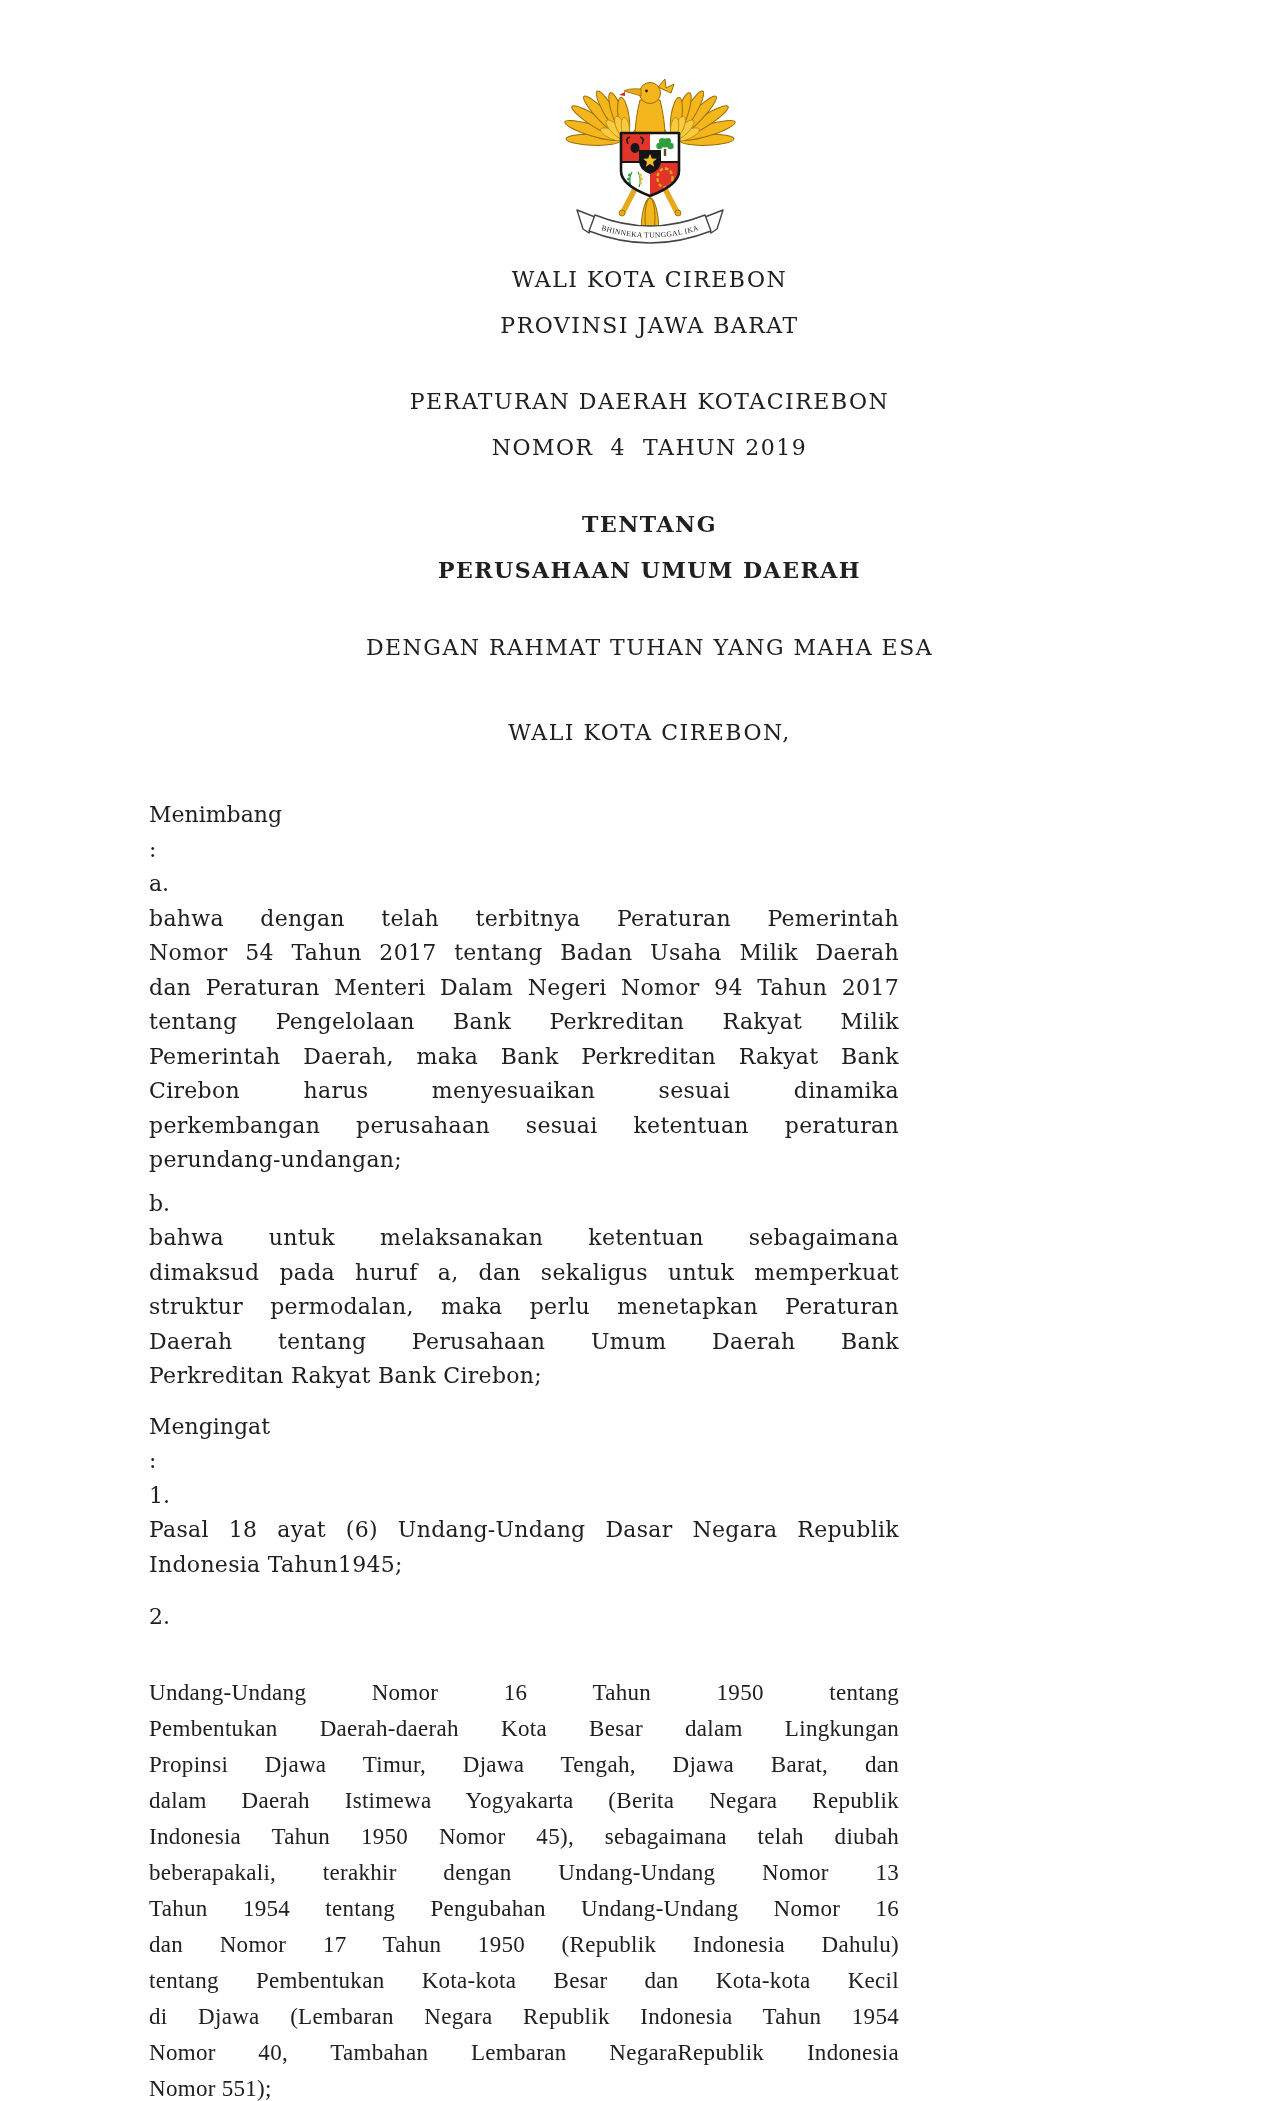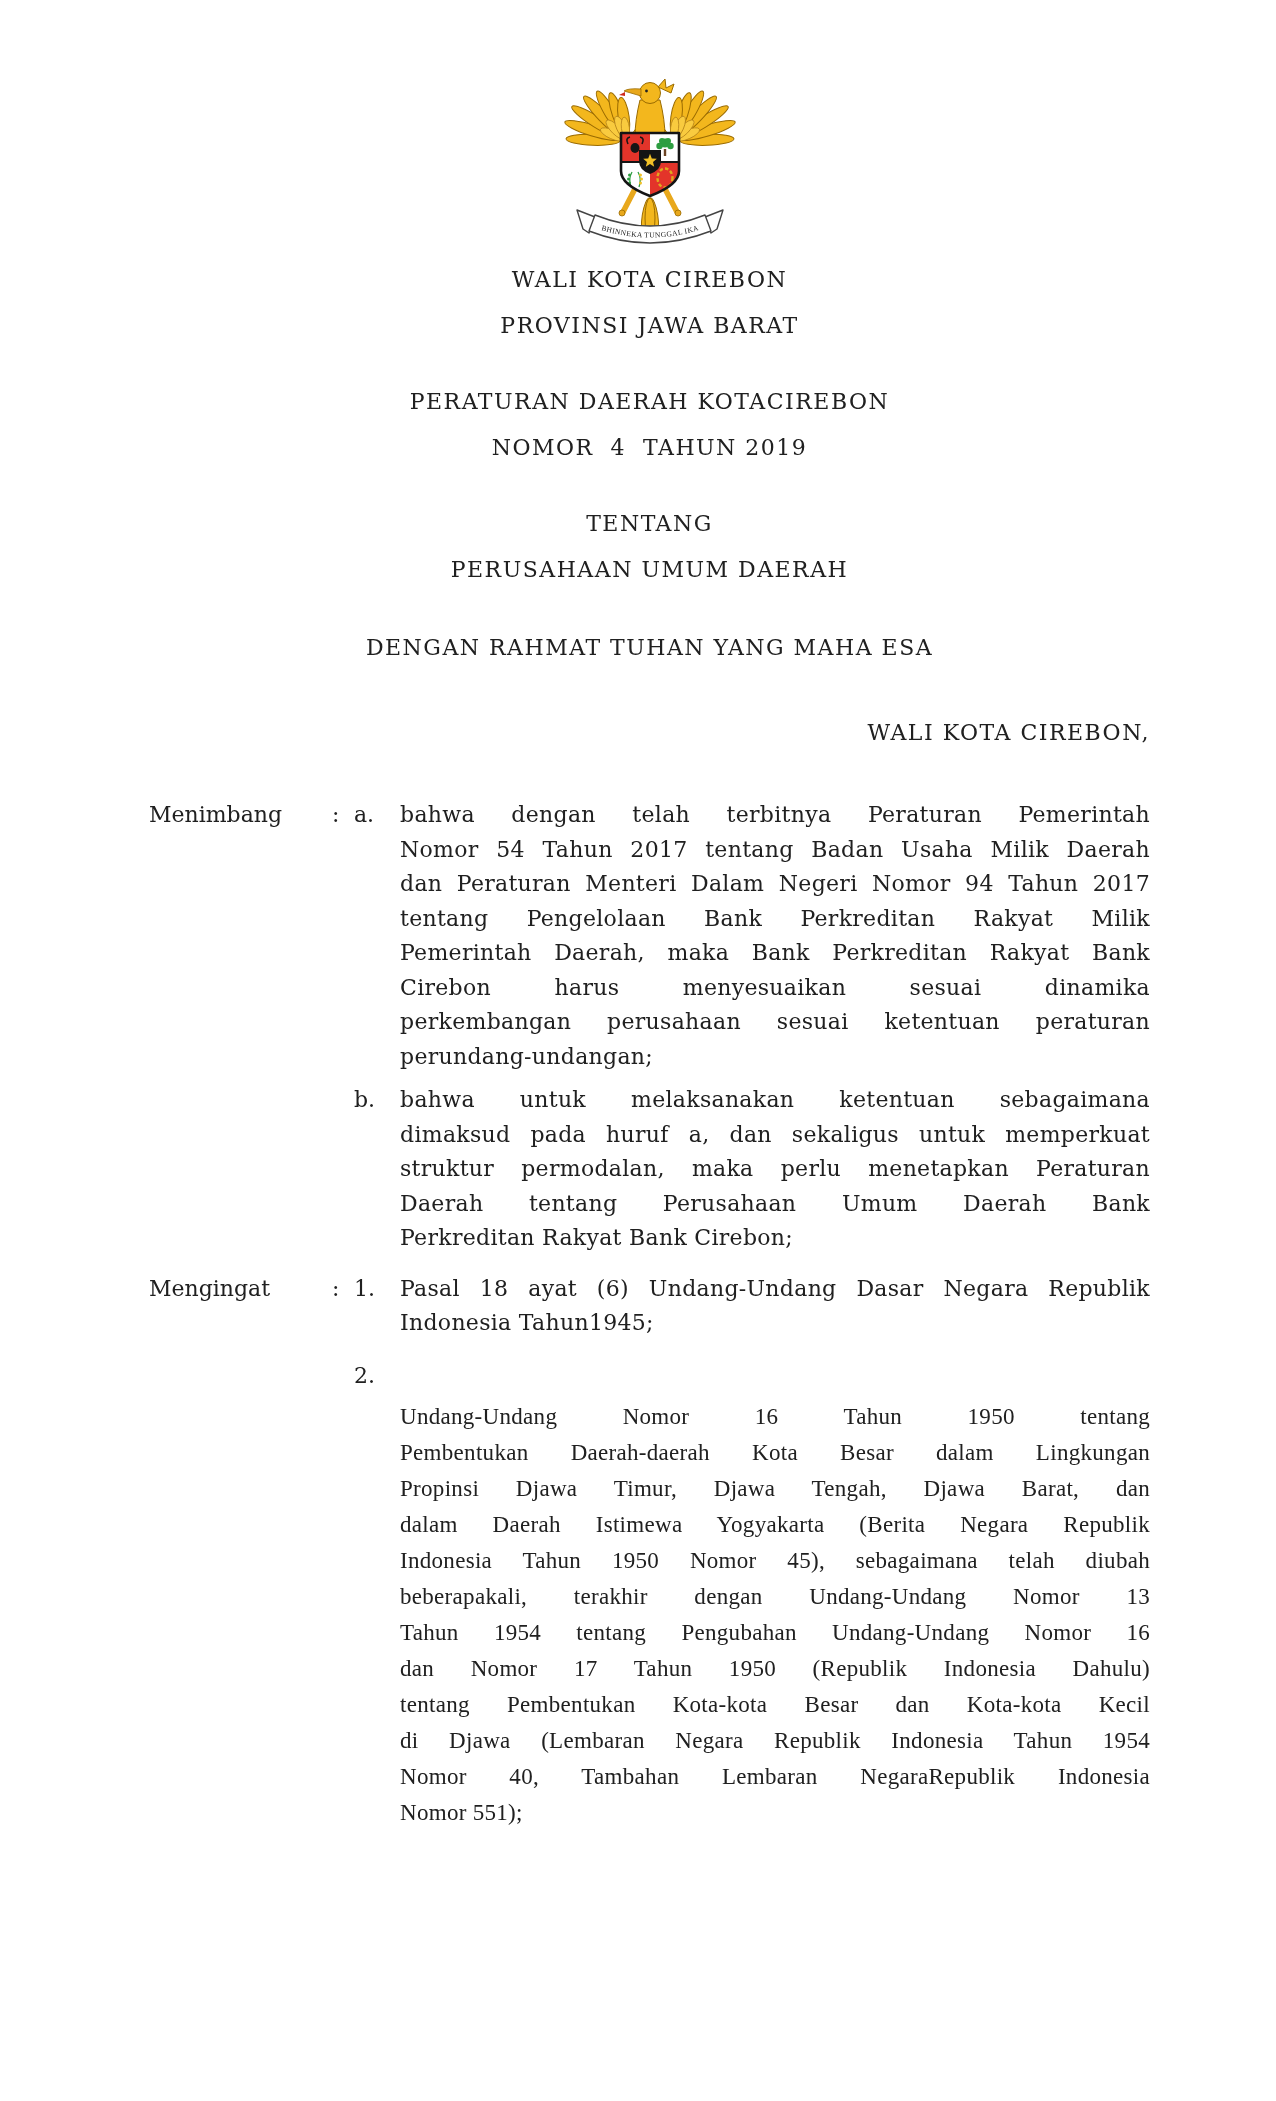--- a/index.html
+++ b/index.html
@@ -13,27 +13,27 @@
     overflow:hidden;
   }
   .content { margin-left:149px; width:1001px; }
 
   .emblem { padding-top:45px; display:flex; justify-content:center; }
   .emblem svg { display:block; }
 
   .hgroup { text-align:center; font-size:22px; line-height:46px; letter-spacing:1.5px; }
   .hg-header    { margin-top:4px; }
   .hg-reg       { margin-top:30px;text-align:center; }
-  .hg-subject   { margin-top:30px; }
+  .hg-subject   { margin-top:30px;font-weight:bold; }
   .hg-invoc     { margin-top:32px; }
-  .hg-official  { margin-top:39px;text-align:right; }
+  .hg-official  { margin-top:39px; }
   .pre { white-space:pre-wrap; }
 
   .clauses { margin-top:42px; font-size:22px; }
-  .row { display:flex; line-height:34.5px; }
+  .row { display:flex; line-height:34.5px;flex-direction:column; }
   .c-label  { width:183px; flex:none; }
   .c-colon  { width:22px;  flex:none; }
   .c-marker { width:46px;  flex:none; }
   .c-text   { width:750px; flex:none; }
   .jline { text-align:justify; text-align-last:justify; letter-spacing:0.3px; }
   .jline.last { text-align-last:left; }
   .c-text.narrow {
     font-family:"Liberation Serif", serif;
     font-size:23px; line-height:36px; letter-spacing:0.1px;margin-top:40px;
   }

